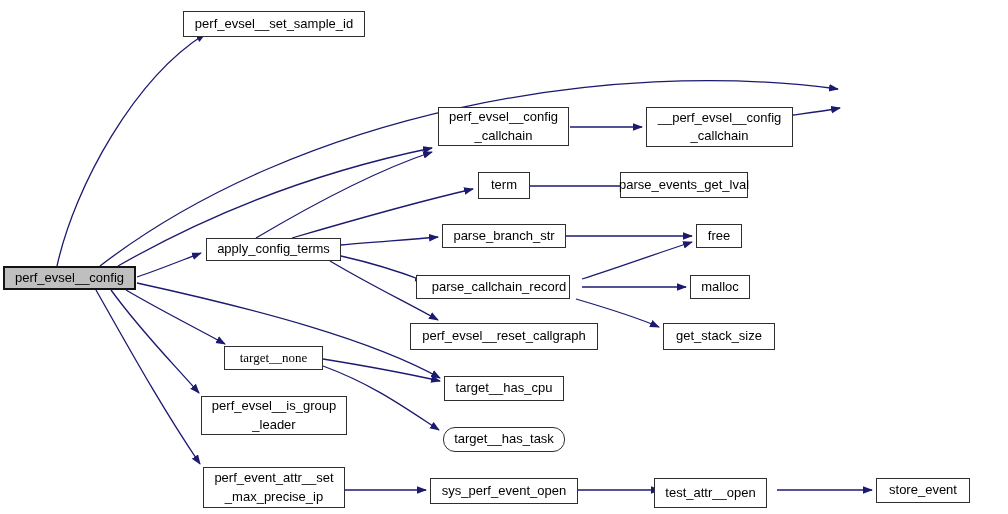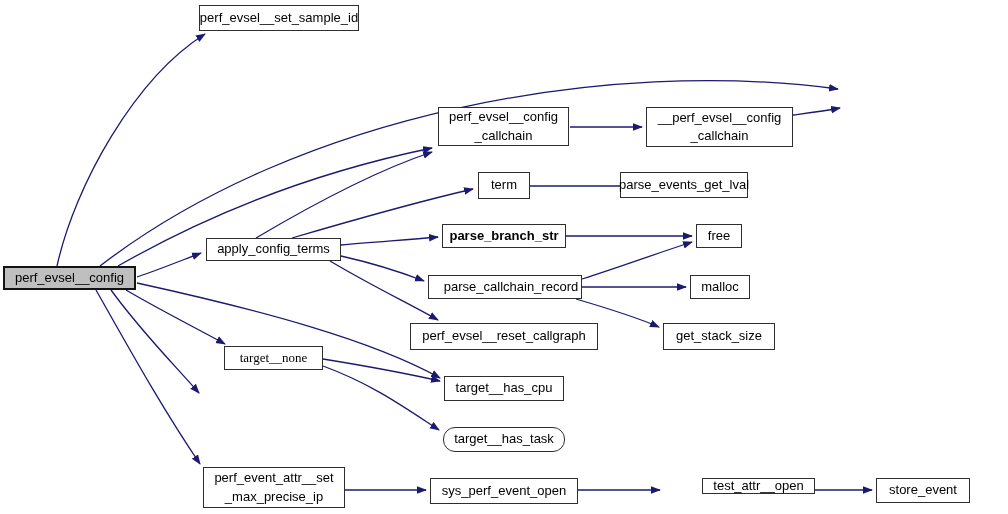--- a/index.html
+++ b/index.html
@@ -77,35 +77,37 @@
         <path d="M576,299 C610,309 636,317 659,327" class="edge" marker-end="url(#arrow)"></path>
         <path d="M323,359 C360,365 400,372 440,381" class="edge" marker-end="url(#arrow)"></path>
         <path d="M323,366 C372,384 404,407 439,430" class="edge" marker-end="url(#arrow)"></path>
         <path d="M345,490 L426,490" class="edge" marker-end="url(#arrow)"></path>
         <path d="M578,490 L660,490" class="edge" marker-end="url(#arrow)"></path>
         <path d="M777,490 L872,490" class="edge" marker-end="url(#arrow)"></path>
       </g>
   </svg>
 
 <div class="node highlighted" style="left: 3px; top: 266px; width: 133px; height: 24px;">perf_evsel__config</div>
-    <div class="node" style="left: 183px; top: 5px; width: 160px; height: 26px; margin-left: 16px;">perf_evsel__set_sample_id</div>
+    <div class="node" style="left: 183px; top: 11px; width: 182px; height: 26px;">perf_evsel__set_sample_id</div>
     <div class="node" style="left: 438px; top: 107px; width: 131px; height: 39px;">perf_evsel__config
 _callchain</div>
     <div class="node" style="left: 646px; top: 107px; width: 147px; height: 40px;">__perf_evsel__config
 _callchain</div>
     <div class="node" style="left: 478px; top: 172px; width: 52px; height: 27px;">term</div>
     <div class="node" style="left: 620px; top: 172px; width: 128px; height: 26px;">parse_events_get_lval</div>
     <div class="node" style="left: 206px; top: 238px; width: 135px; height: 23px;">apply_config_terms</div>
-    <div class="node" style="left: 442px; top: 224px; width: 124px; height: 24px; font-weight: bold;">parse_branch_str</div>
+    <div class="node" style="left: 442px; top: 224px; width: 124px; height: 24px;">parse_branch_str</div>
     <div class="node" style="left: 696px; top: 224px; width: 46px; height: 24px;">free</div>
-    <div class="node" style="left: 428px; top: 275px; width: 154px; height: 24px; padding-left: 12px;">parse_callchain_record</div>
+    <div class="node" style="left: 416px; top: 275px; width: 154px; height: 24px; padding-left: 12px;">parse_callchain_record</div>
     <div class="node" style="left: 690px; top: 275px; width: 60px; height: 24px;">malloc</div>
     <div class="node" style="left: 410px; top: 323px; width: 188px; height: 27px;">perf_evsel__reset_callgraph</div>
     <div class="node" style="left: 663px; top: 323px; width: 112px; height: 27px; text-align: center;">get_stack_size</div>
     <div class="node" style="left: 224px; top: 346px; width: 99px; height: 24px; font-family: Liberation Serif, serif;">target__none</div>
     <div class="node" style="left: 444px; top: 376px; width: 120px; height: 25px;">target__has_cpu</div>
+    <div class="node" style="left: 201px; top: 396px; width: 146px; height: 39px;">perf_evsel__is_group
+_leader</div>
     <div class="node" style="left: 443px; top: 427px; width: 122px; height: 25px; border-radius: 12px;">target__has_task</div>
     <div class="node" style="left: 203px; top: 467px; width: 142px; height: 41px;">perf_event_attr__set
 _max_precise_ip</div>
     <div class="node" style="left: 430px; top: 478px; width: 148px; height: 26px;">sys_perf_event_open</div>
-    <div class="node" style="left: 702px; top: 478px; width: 113px; height: 16px; text-align: right;">test_attr__open</div>
+    <div class="node" style="left: 654px; top: 478px; width: 113px; height: 30px; text-align: right;">test_attr__open</div>
     <div class="node" style="left: 876px; top: 478px; width: 94px; height: 25px;">store_event</div>
   </div>
 
 </body></html>

